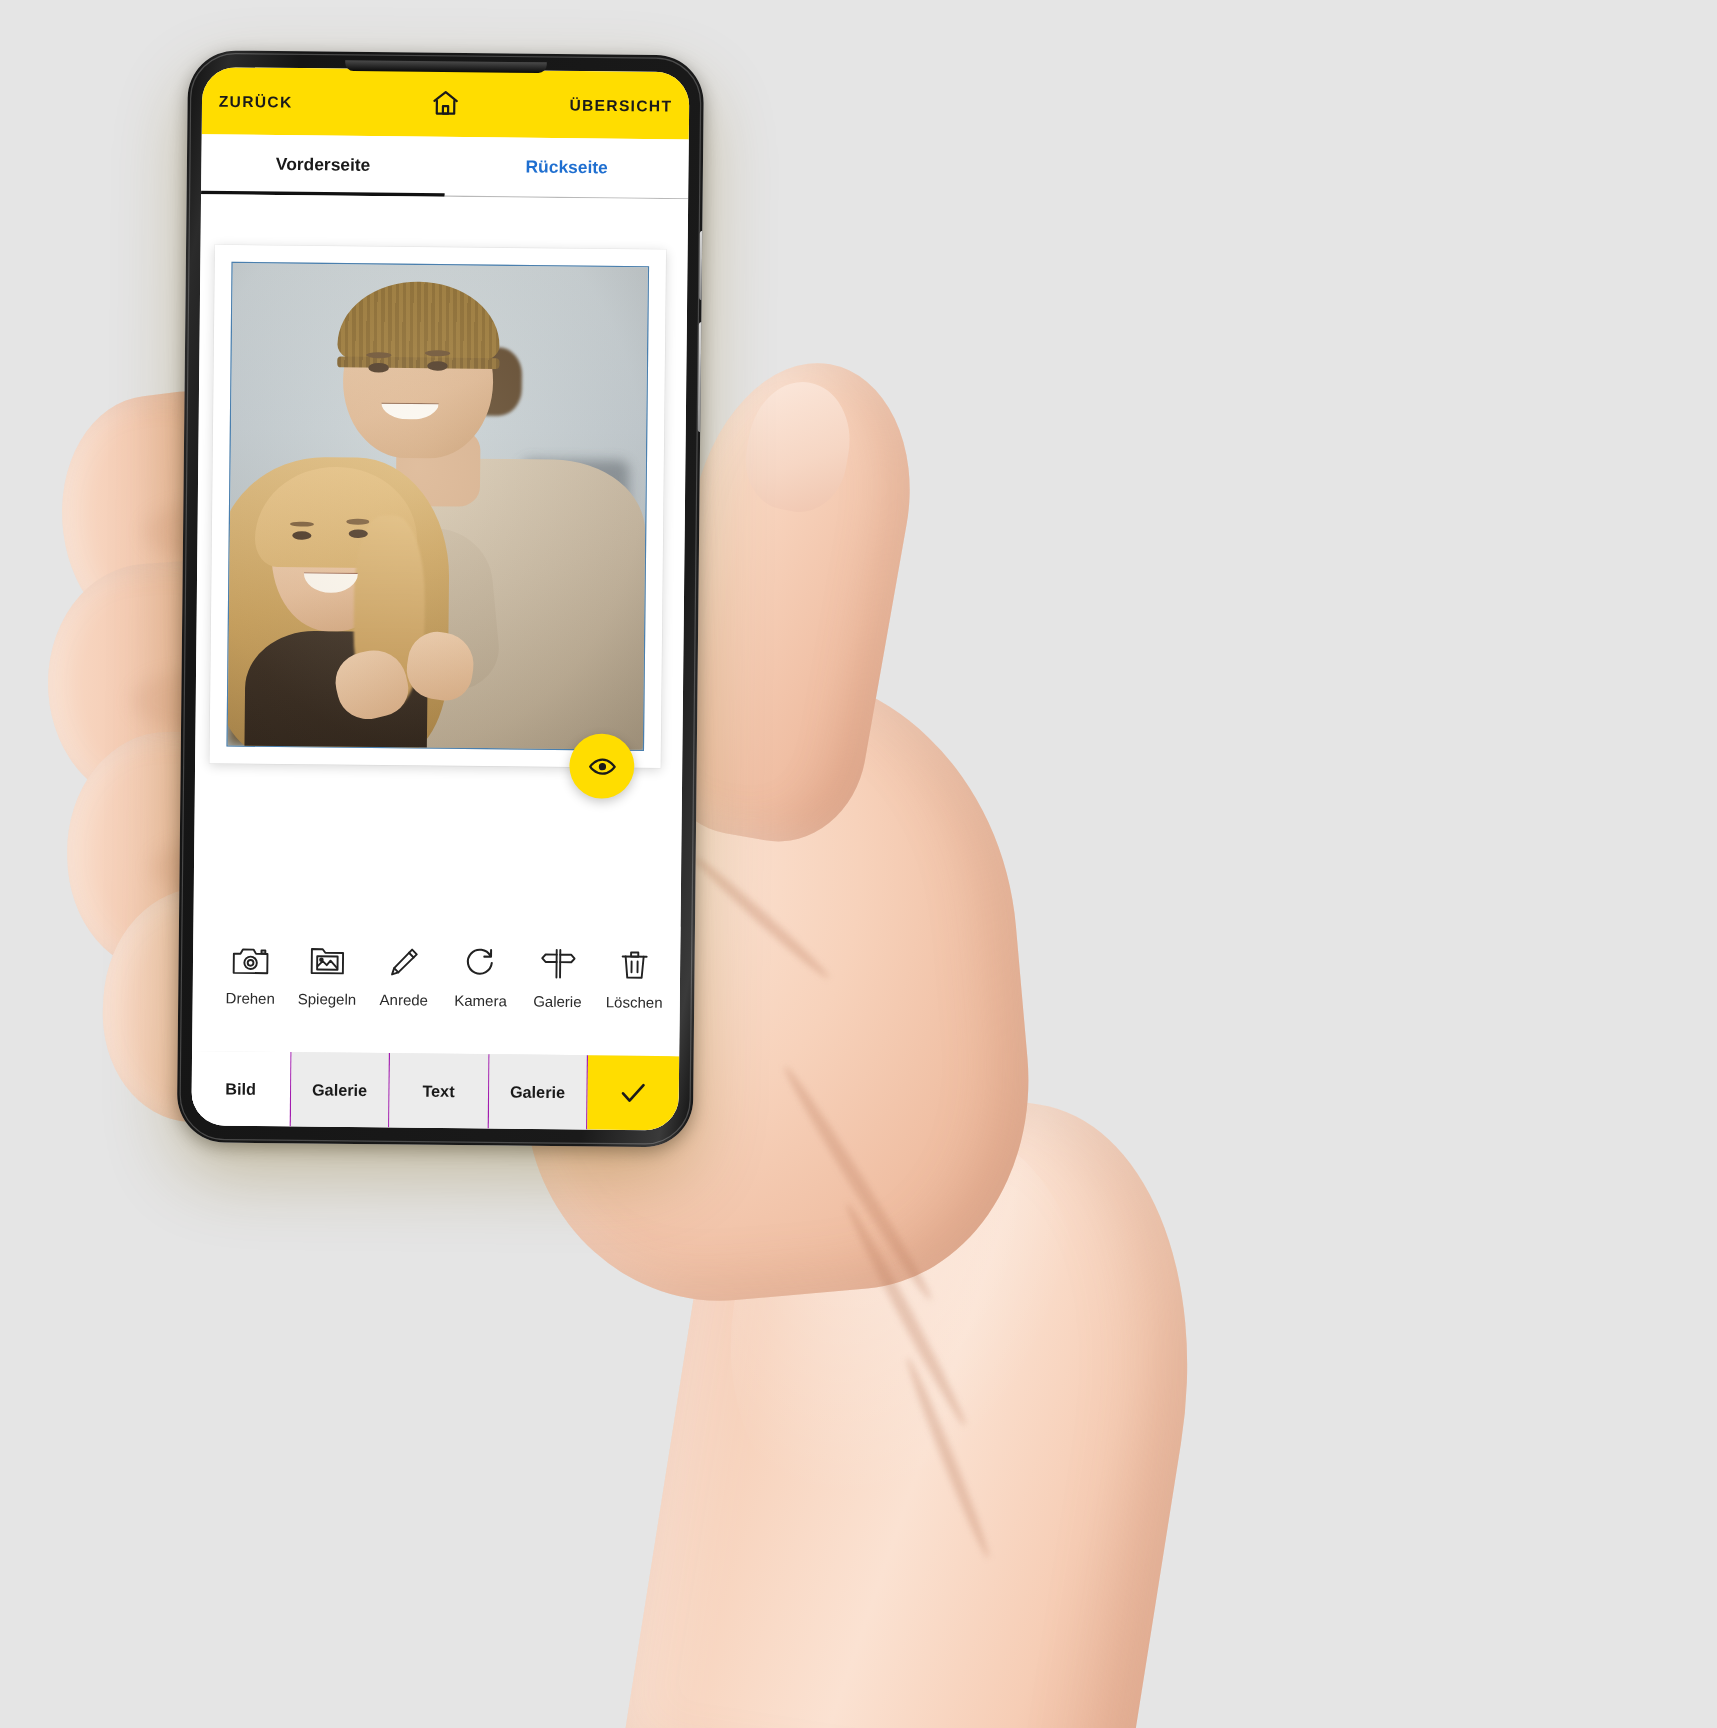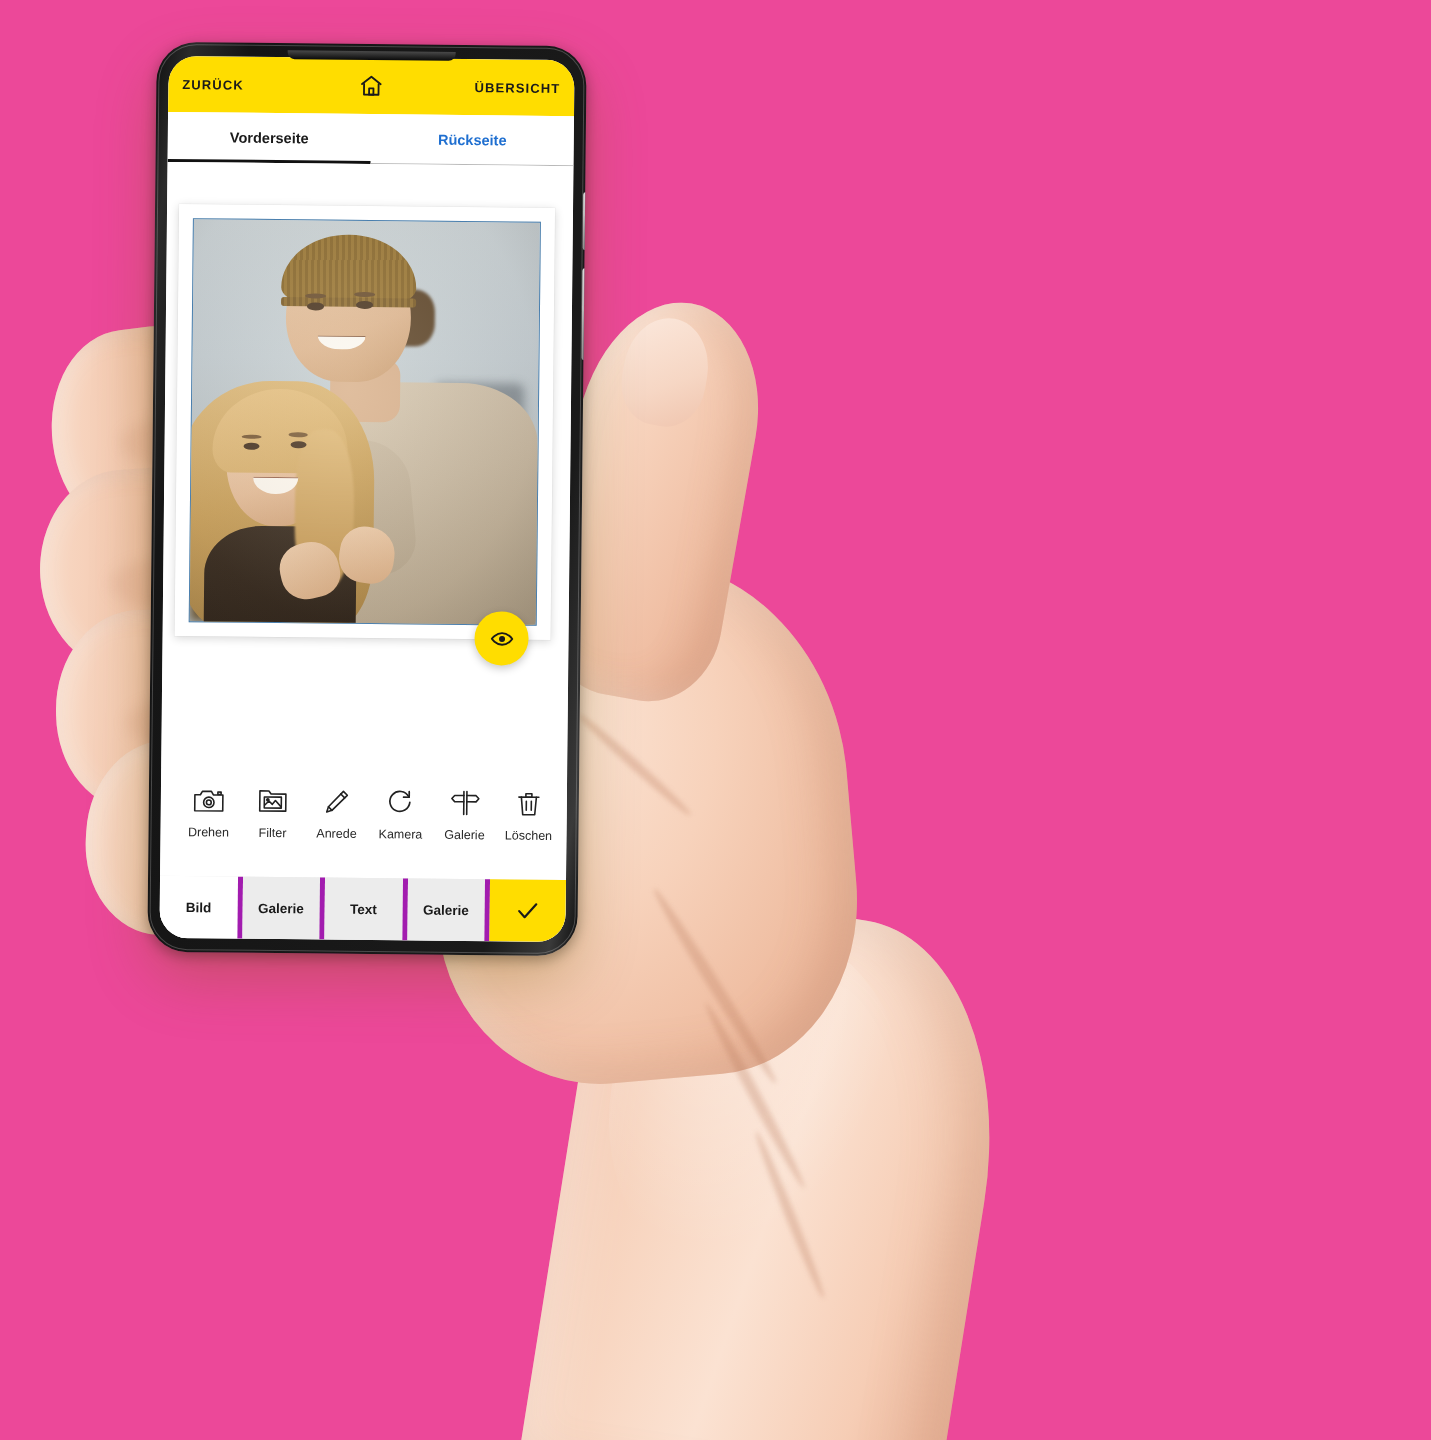--- a/index.html
+++ b/index.html
@@ -13,21 +13,21 @@
   body {
     background: #FFDD00;
     font-family: "Liberation Sans", sans-serif;
     position: relative;
   }
 
   
   #scene {
     position: absolute;
     inset: 0;
-    background: #ec4899;
+    background: #e5e5e5;
   }
 
   
   .hand-layer {
     position: absolute;
     inset: 0;
     pointer-events: none;
   }
 
   
@@ -440,21 +440,21 @@
   }
   .bnav {
     flex: 1;
     display: flex;
     align-items: center;
     justify-content: center;
     font-size: 13.5px;
     font-weight: 700;
     color: #1a1a1a;
     background: #ececec;
-    border-right: 5px solid #a21caf;
+    border-right: 1px solid #a21caf;
     cursor: pointer;
   }
   .bnav.active { background: #ffffff; }
   .bnav.confirm {
     flex: 0 0 76px;
     background: #FFDD00;
     border-right: none;
   }
 
   
@@ -586,21 +586,21 @@
 
         <div class="tool">
           <span class="tool-icon">
             <svg width="30" height="26" viewBox="0 0 30 26" fill="none" stroke="#222" stroke-width="1.6" stroke-linejoin="round">
               <path d="M2 23V3h9l2.2 3H28v17z"></path>
               <rect x="6.5" y="9" width="17" height="11"></rect>
               <path d="M6.5 17.6l4.6-4.6 3.4 3.3 3.1-3.8 5.9 6.5"></path>
               <circle cx="10" cy="11.8" r="1.1" fill="#222"></circle>
             </svg>
           </span>
-          <span class="tool-label">Filter</span>
+          <span class="tool-label">Spiegeln</span>
         </div>
 
         <div class="tool">
           <span class="tool-icon">
             <svg width="26" height="27" viewBox="0 0 26 27" fill="none" stroke="#222" stroke-width="1.6" stroke-linejoin="round" stroke-linecap="round">
               <path d="M19.5 2.6 23.4 6.5 8.2 21.7 3 23.4l1.7-5.2z"></path>
               <path d="M16.9 5.2 20.8 9.1"></path>
               <path d="M4.7 18.2 8.2 21.7"></path>
             </svg>
           </span>

